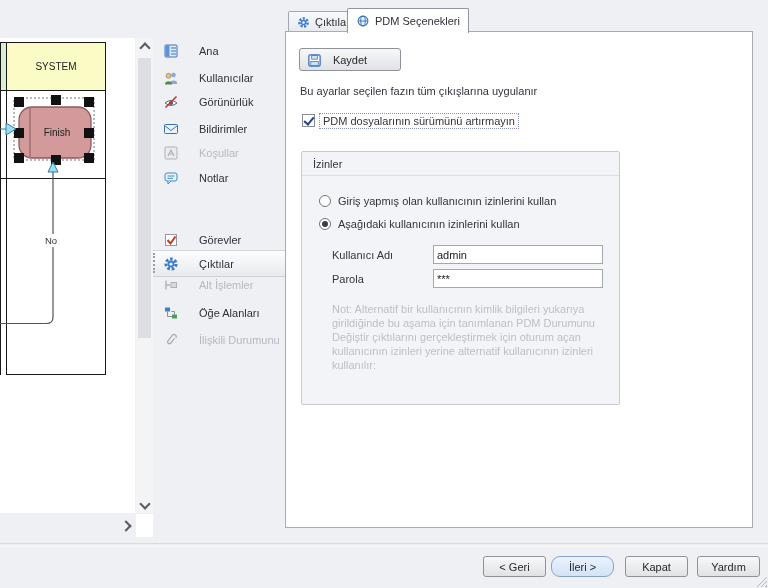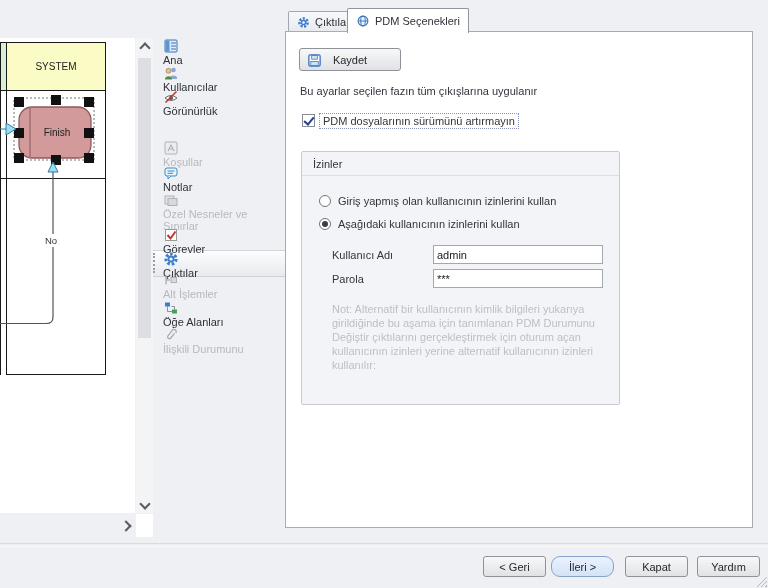--- a/index.html
+++ b/index.html
@@ -14,21 +14,21 @@
   .hscroll{left:0;top:514px;width:135px;height:23px;background:#eff0f3;}
   .scorner{left:136px;top:514px;width:17px;height:23px;background:#fff;}
   .vthumb{left:2px;top:20px;width:13px;height:280px;background:#dcdee1;}
   .chev{width:6px;height:6px;border-left:2px solid #5a5c60;border-bottom:2px solid #5a5c60;}
   .chev-up{transform:rotate(135deg);}
   .chev-down{transform:rotate(-45deg);}
   .chev-right{transform:rotate(-135deg);}
 
   
   .sidebar{left:153px;top:0;width:132px;height:588px;}
-  .menu-item{position:absolute;left:10px;display:flex;gap:0;height:26px;cursor:default;flex-direction:column;}
+  .menu-item{position:absolute;left:10px;display:flex;align-items:center;gap:20px;height:26px;cursor:default;}
   .menu-item .lbl{white-space:nowrap;}
   .menu-item.two-line .lbl{white-space:normal;width:96px;line-height:12px;}
   .menu-item.disabled{color:#b7b9c0;}
   .sel-band{left:0;top:250px;width:132px;height:27px;background:linear-gradient(#fdfdfe,#e8eaee);
             border-top:1px solid #d2d5da;border-bottom:1px solid #cfd2d7;box-sizing:border-box;}
   .sel-dots{left:0;top:253px;width:3px;height:20px;border-left:2px dotted #9a9ca2;}
   .icon16{width:16px;height:16px;flex:0 0 16px;}
 
   
   .tab{position:absolute;display:flex;align-items:center;gap:5px;padding:0 8px;box-sizing:border-box;
@@ -162,46 +162,46 @@
 
     <div class="menu-item" style="top:89px;">
       <svg class="icon16" viewBox="0 0 16 16">
         <path d="M2,9 Q8,4 14,9 Q8,14 2,9z" fill="#fff" stroke="#666"></path>
         <circle cx="8" cy="9" r="2" fill="#4a5668"></circle>
         <line x1="2.5" y1="13.5" x2="13.5" y2="2.5" stroke="#c0392b" stroke-width="1.6"></line>
       </svg>
       <span class="lbl">Görünürlük</span>
     </div>
 
+    <div class="menu-item" style="top:116px;">
+      <svg class="icon16" viewBox="0 0 16 16">
+        <rect x="1.5" y="3.5" width="13" height="9" rx="1" fill="#eaf2fb" stroke="#3a72b8"></rect>
+        <path d="M1.5,4.5 L8,9.5 L14.5,4.5" fill="none" stroke="#3a72b8"></path>
+      </svg>
+      <span class="lbl">Bildirimler</span>
+    </div>
 
     <div class="menu-item disabled" style="top:140px;">
       <svg class="icon16" viewBox="0 0 16 16">
         <rect x="2" y="2" width="12" height="12" rx="1" fill="#ececee" stroke="#b0b2b8"></rect>
         <path d="M5,11 L8,5 L11,11 M6.2,9 h3.6" fill="none" stroke="#b0b2b8" stroke-width="1.2"></path>
       </svg>
       <span class="lbl">Koşullar</span>
     </div>
 
     <div class="menu-item" style="top:165px;">
       <svg class="icon16" viewBox="0 0 16 16">
         <rect x="2" y="3" width="12" height="8" rx="2" fill="#eaf4fd" stroke="#3a8bc4"></rect>
         <path d="M5,11 l0,3 3,-3" fill="#eaf4fd" stroke="#3a8bc4"></path>
         <line x1="4.5" y1="6" x2="11.5" y2="6" stroke="#3a8bc4"></line>
           <line x1="4.5" y1="8.3" x2="10" y2="8.3" stroke="#3a8bc4"></line>
       </svg>
       <span class="lbl">Notlar</span>
     </div>
 
-    <div class="menu-item two-line disabled" style="top:192px;height:40px;">
-      <svg class="icon16" viewBox="0 0 16 16">
-        <rect x="2" y="4" width="9" height="8" fill="#e4e4e8" stroke="#b0b2b8"></rect>
-        <rect x="5" y="6.5" width="9" height="7" fill="#d8d8dd" stroke="#b0b2b8"></rect>
-      </svg>
-      <span class="lbl">Özel Nesneler ve Sınırlar</span>
-    </div>
 
     <div class="menu-item" style="top:227px;">
       <svg class="icon16" viewBox="0 0 16 16">
         <rect x="2.5" y="2.5" width="11" height="11" fill="#fff" stroke="#999"></rect>
         <path d="M4.5,8 l3,3.5 5,-7" fill="none" stroke="#c0392b" stroke-width="2"></path>
       </svg>
       <span class="lbl">Görevler</span>
     </div>
 
     <div class="menu-item" style="top:251px;">

